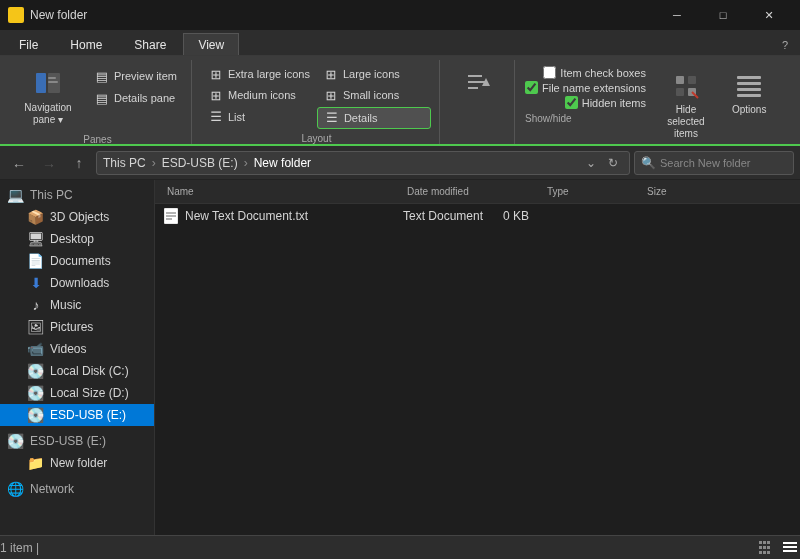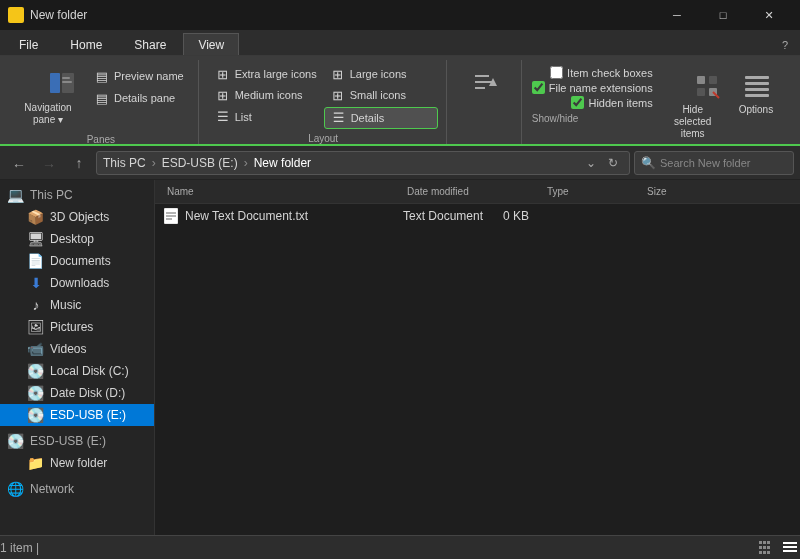--- a/index.html
+++ b/index.html
@@ -118,21 +118,21 @@
       font-size: 10px;
       color: #aaa;
       margin-top: 4px;
       text-align: center;
     }
 
     
     .ribbon-btn-large {
       display: flex;
       flex-direction: column;
-      align-items: flex-end;
+      align-items: center;
       padding: 4px 6px;
       cursor: pointer;
       border-radius: 3px;
       min-width: 48px;
       font-size: 10px;
       color: #d4d4d4;
       gap: 2px;
     }
     .ribbon-btn-large .btn-icon {
       width: 32px; height: 32px;
@@ -426,21 +426,21 @@
             <rect x="14" y="3" width="12" height="20" rx="1" fill="#555"></rect>
             <rect x="14" y="7" width="8" height="2" rx="1" fill="#888"></rect>
             <rect x="14" y="11" width="10" height="2" rx="1" fill="#888"></rect>
           </svg>
         </div>
         <div class="btn-label">Navigation pane ▾</div>
       </div>
       <div style="display:flex;flex-direction:column;gap:2px;padding-top:2px;">
         <div class="ribbon-btn-small">
           <div class="btn-icon-sm">▤</div>
-          <span>Preview name</span>
+          <span>Preview item</span>
         </div>
         <div class="ribbon-btn-small">
           <div class="btn-icon-sm">▤</div>
           <span>Details pane</span>
         </div>
       </div>
     </div>
     <div class="ribbon-group-label">Panes</div>
   </div>
 
@@ -596,21 +596,21 @@
     <div class="sidebar-item" style="padding-left:28px;">
       <span class="item-icon">📹</span>
       <span>Videos</span>
     </div>
     <div class="sidebar-item" style="padding-left:28px;">
       <span class="item-icon">💽</span>
       <span>Local Disk (C:)</span>
     </div>
     <div class="sidebar-item" style="padding-left:28px;">
       <span class="item-icon">💽</span>
-      <span>Date Disk (D:)</span>
+      <span>Local Size (D:)</span>
     </div>
     <div class="sidebar-item selected" style="padding-left:28px;">
       <span class="item-icon">💽</span>
       <span>ESD-USB (E:)</span>
     </div>
 
     <div class="sidebar-item section-header" style="margin-top:4px;">
       <span class="item-icon">💽</span>
       <span>ESD-USB (E:)</span>
     </div>

